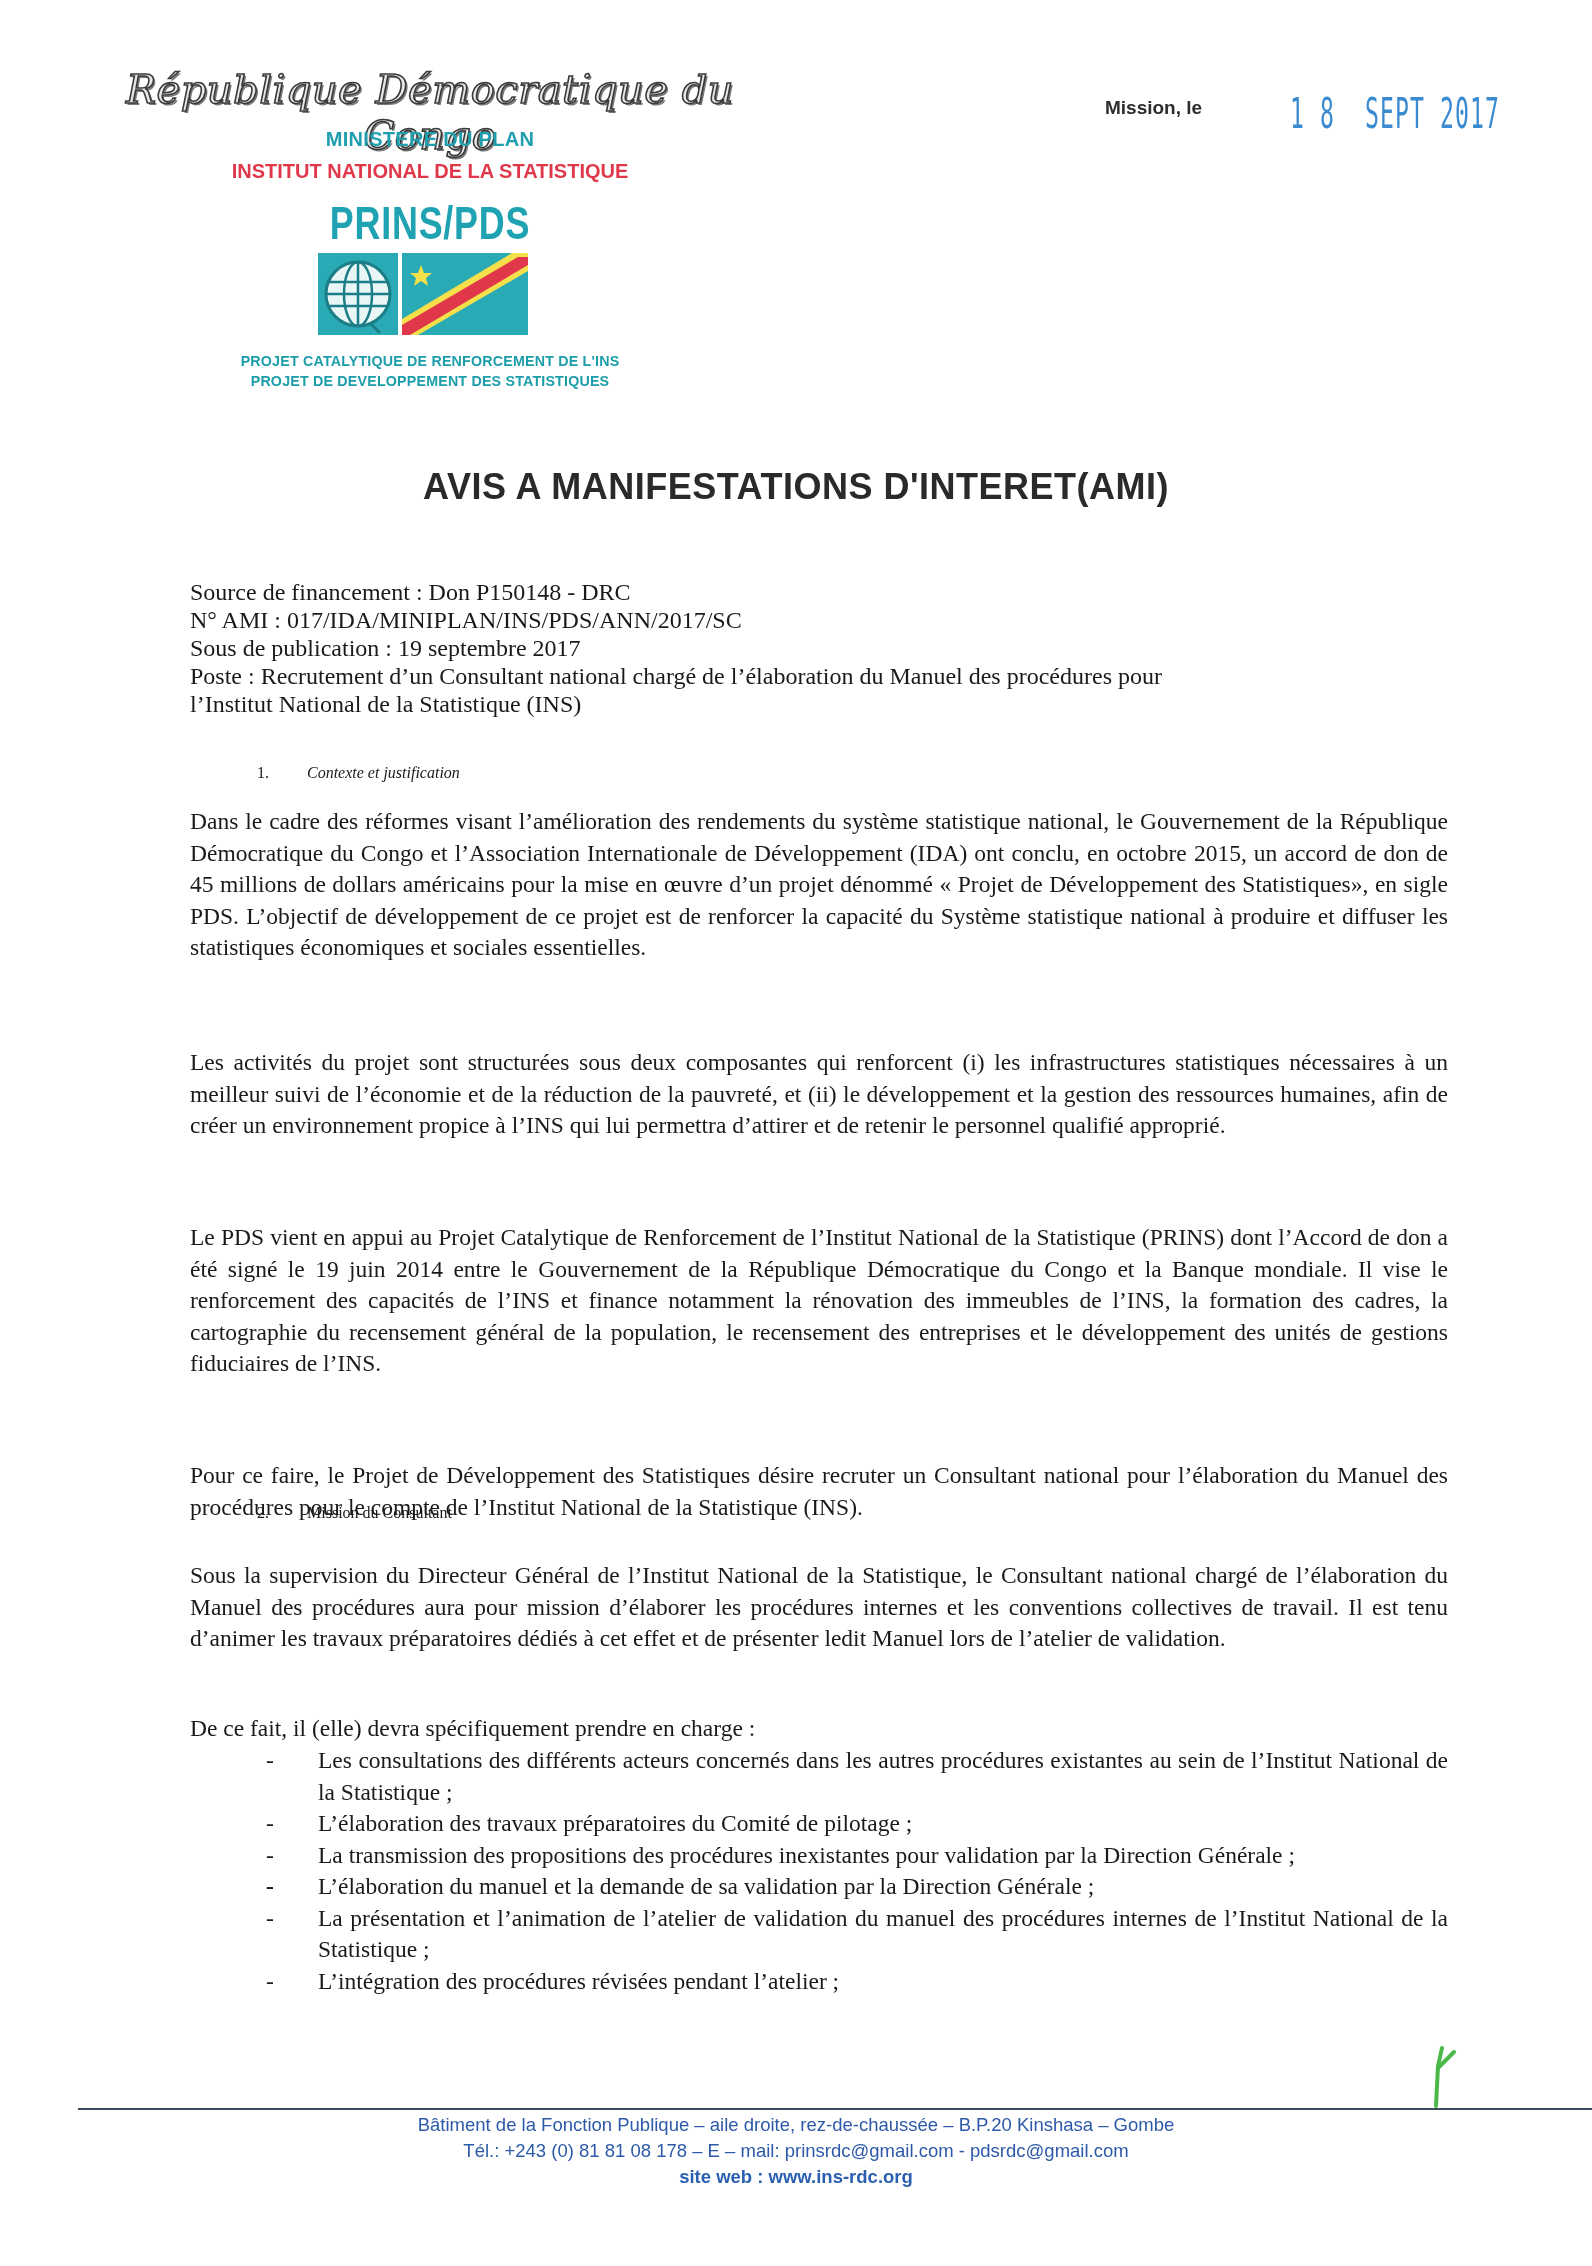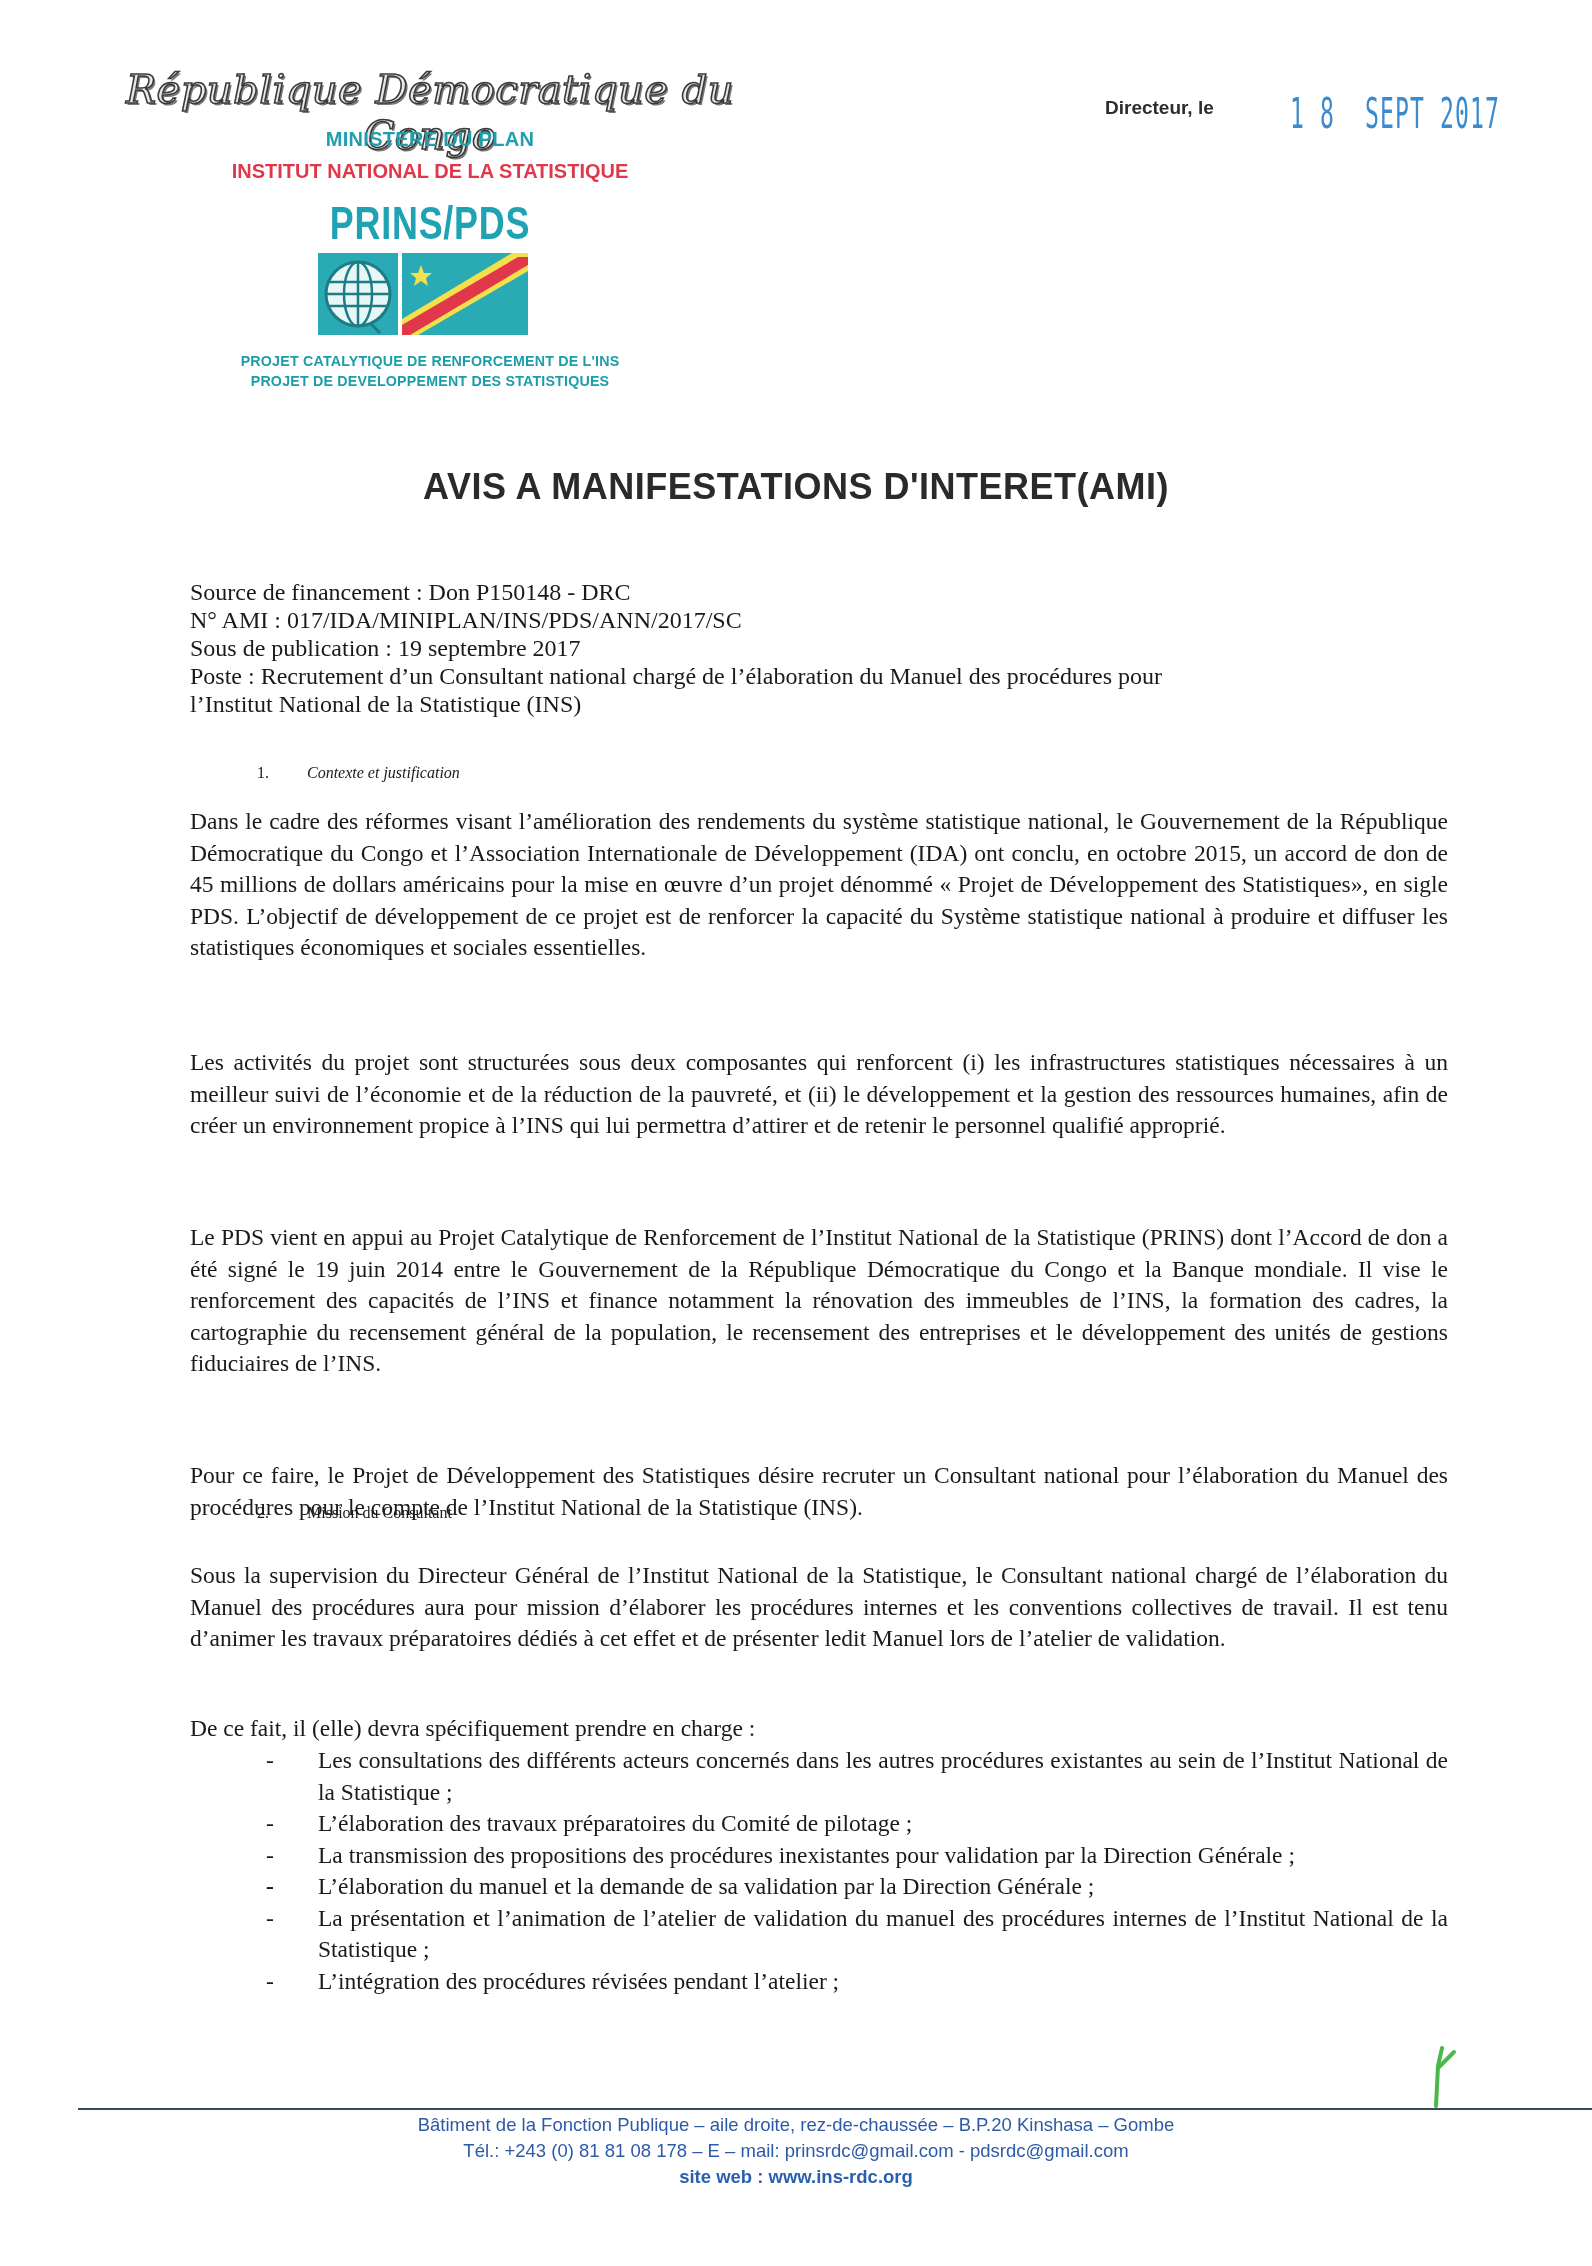--- a/index.html
+++ b/index.html
@@ -77,21 +77,21 @@
       <polygon points="84,66 84,82 100,82 210,18 210,0 194,0" fill="#f4e04a"></polygon>
       <polygon points="84,72 84,82 92,82 210,12 210,4 200,4" fill="#e0384a"></polygon>
       <polygon points="103,12 106,20 114,20 108,25 110,33 103,28 96,33 98,25 92,20 100,20" fill="#f4e04a"></polygon>
     </g>
   </svg>
 </div>
 
 <div id="projet1" class="abs sans">PROJET CATALYTIQUE DE RENFORCEMENT DE L'INS</div>
 <div id="projet2" class="abs sans">PROJET DE DEVELOPPEMENT DES STATISTIQUES</div>
 
-<div id="kinshasa" class="abs sans">Directeur, le</div>
+<div id="kinshasa" class="abs sans">Mission, le</div>
 <div id="stamp" class="abs" style="white-space:pre;">1 8  SEPT 2017</div>
 
 <div id="doc-title" class="abs sans">AVIS A MANIFESTATIONS D'INTERET(AMI)</div>
 
 <div class="abs meta serif" style="top:578px;">
   <span>Source de financement : </span><b>Don P150148 - DRC</b>
 </div>
 <div class="abs meta serif" style="top:606px;">
   <span>N° AMI : </span><span>017/IDA/MINIPLAN/INS/PDS/ANN/2017/SC</span>
 </div>

